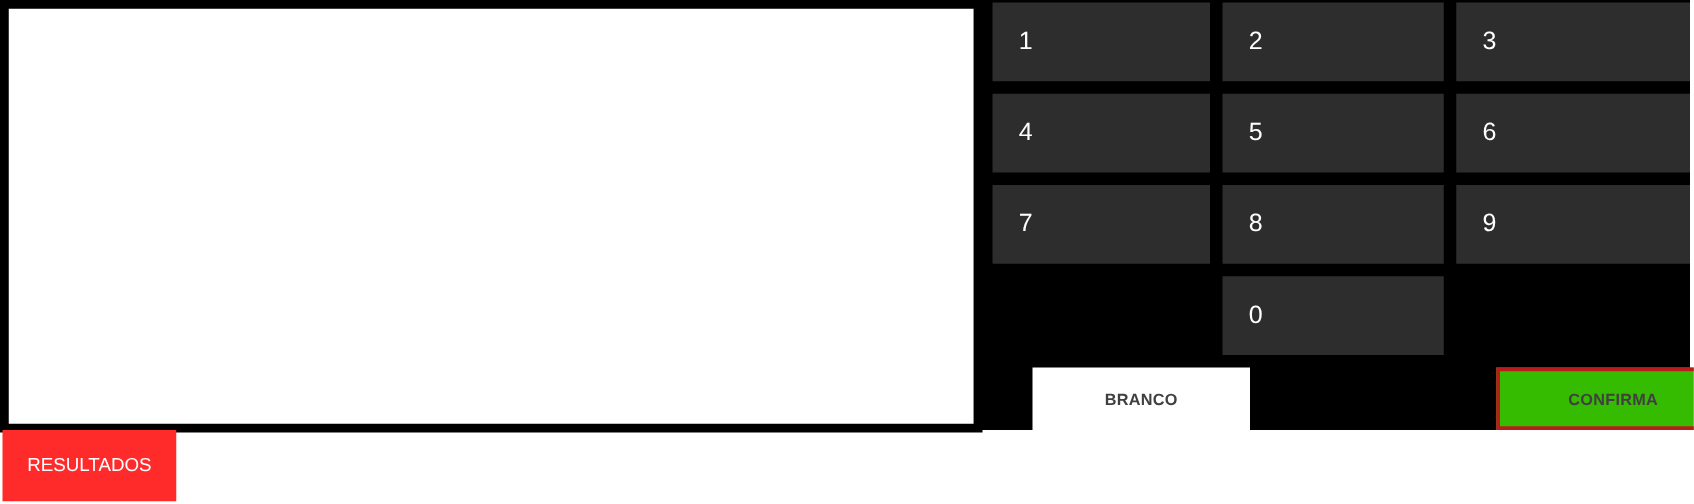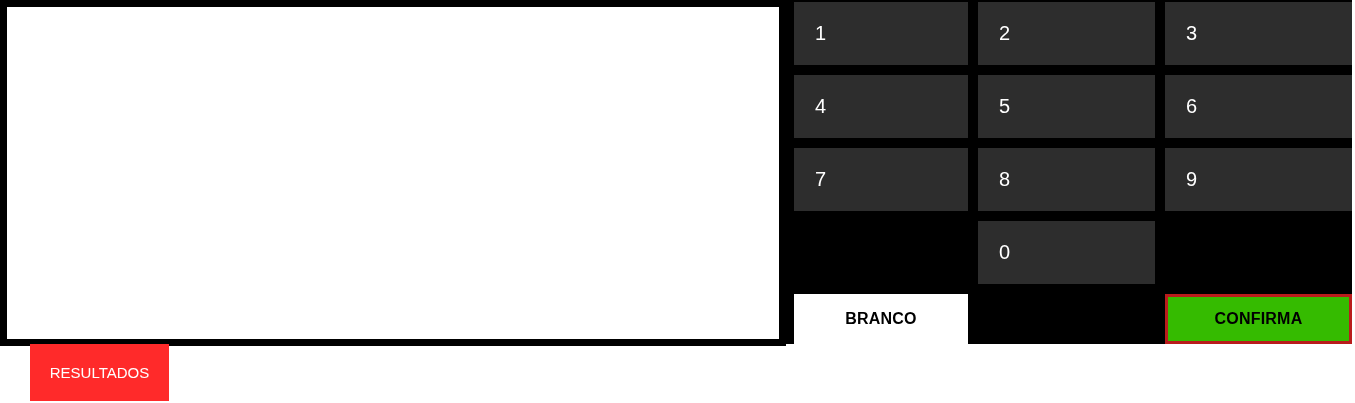--- a/index.html
+++ b/index.html
@@ -18,28 +18,28 @@
   }
   .c1 { left: 15px; width: 174px; }
   .c2 { left: 199px; width: 177px; }
   .c3 { left: 386px; width: 187px; }
   .r1 { top: 2px; height: 63px; }
   .r2 { top: 75px; height: 63px; }
   .r3 { top: 148px; height: 63px; }
   .r4 { top: 221px; height: 63px; }
   .action {
     position: absolute; top: 294px; height: 50px; display: flex; align-items: center; justify-content: center;
-    font-size: 16px; font-weight: bold; color: #000000; box-sizing: border-box; cursor: pointer; letter-spacing: 0.2px;
+    font-size: 13px; font-weight: bold; color: #404040; box-sizing: border-box; cursor: pointer; letter-spacing: 0.2px; margin-left: 32px;
   }
   .branco { left: 15px; width: 174px; background: #ffffff; }
   .corrige { left: 199px; width: 177px; background: #ff7a00; }
   .confirma { left: 386px; width: 187px; background: #35bb00; border: 3px solid #b91c1c; }
   .resultados {
     position: absolute; left: 2px; top: 344px; width: 139px; height: 57px; background: #ff2a2a;
-    color: #ffffff; font-size: 15px; display: flex; align-items: center; justify-content: center; cursor: pointer; margin-left: 28px;
+    color: #ffffff; font-size: 15px; display: flex; align-items: center; justify-content: center; cursor: pointer;
   }
 </style>
 </head>
 <body>
 
 <div class="display"></div>
 
 <div class="keypad">
   <div class="key c1 r1">1</div>
   <div class="key c2 r1">2</div>

